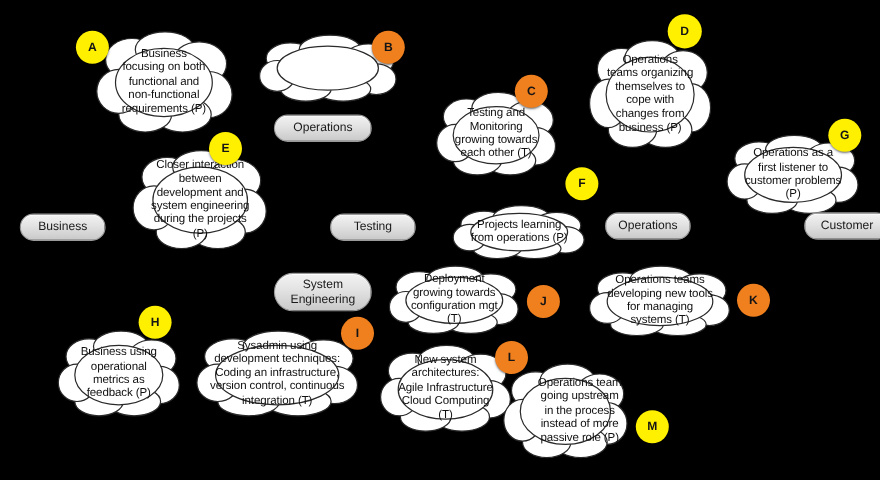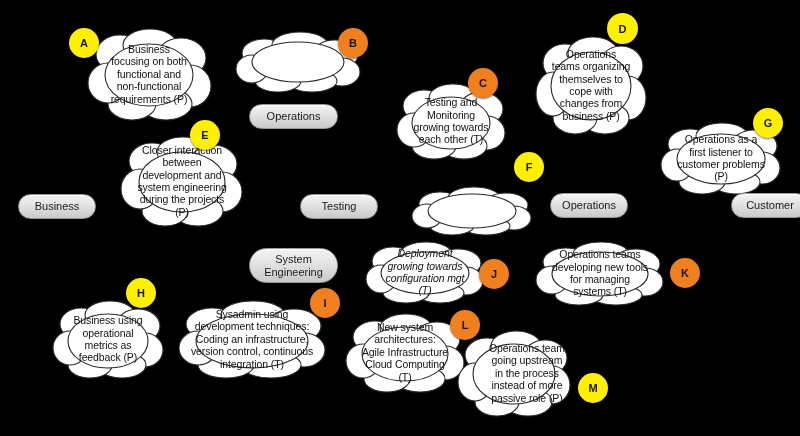--- a/index.html
+++ b/index.html
@@ -205,20 +205,22 @@
         <ellipse cx="30" cy="18" rx="21" ry="12"></ellipse>
         <ellipse cx="64" cy="12" rx="26" ry="11"></ellipse>
         <ellipse cx="96" cy="19" rx="22" ry="12"></ellipse>
         <ellipse cx="104" cy="32" rx="17" ry="12"></ellipse>
         <ellipse cx="76" cy="40" rx="24" ry="9"></ellipse>
         <ellipse cx="42" cy="40" rx="22" ry="9"></ellipse>
         <ellipse cx="17" cy="30" rx="15" ry="12"></ellipse>
         <ellipse cx="62" cy="25" rx="44" ry="17"></ellipse>
       </g>
     </svg>
+    <span class="cloud-text">Projects learning
+from operations (P)</span>
   </div>
   <div class="badge yellow" style="left:514px; top:152px; width:30px; height:30px;">
     <span>F</span>
   </div>
 
   <div class="cloud" style="left:660px; top:122px; width:122px; height:72px;justify-content:center;">
     <svg class="cloud-svg" viewBox="0 0 122 72" preserveAspectRatio="none">
       <g fill="#ffffff" stroke="#2a2a2a" stroke-width="1.1">
         <ellipse cx="30" cy="22" rx="22" ry="15"></ellipse>
         <ellipse cx="62" cy="14" rx="26" ry="13"></ellipse>
@@ -277,21 +279,21 @@
     <span class="cloud-text">Sysadmin using
 development techniques:
 Coding an infrastructure,
 version control, continuous
 integration (T)</span>
   </div>
   <div class="badge orange" style="left:310px; top:288px; width:30px; height:30px;">
     <span>I</span>
   </div>
 
-  <div class="cloud" style="left:364px; top:241px; width:122px; height:62px;font-style:italic;">
+  <div class="cloud" style="left:352px; top:241px; width:122px; height:62px;">
     <svg class="cloud-svg" viewBox="0 0 122 62" preserveAspectRatio="none">
       <g fill="#ffffff" stroke="#2a2a2a" stroke-width="1.1">
         <ellipse cx="29" cy="20" rx="21" ry="14"></ellipse>
         <ellipse cx="62" cy="13" rx="26" ry="12"></ellipse>
         <ellipse cx="94" cy="22" rx="23" ry="14"></ellipse>
         <ellipse cx="102" cy="40" rx="17" ry="14"></ellipse>
         <ellipse cx="76" cy="52" rx="24" ry="10"></ellipse>
         <ellipse cx="42" cy="52" rx="23" ry="10"></ellipse>
         <ellipse cx="17" cy="38" rx="15" ry="14"></ellipse>
         <ellipse cx="61" cy="32" rx="44" ry="21"></ellipse>

